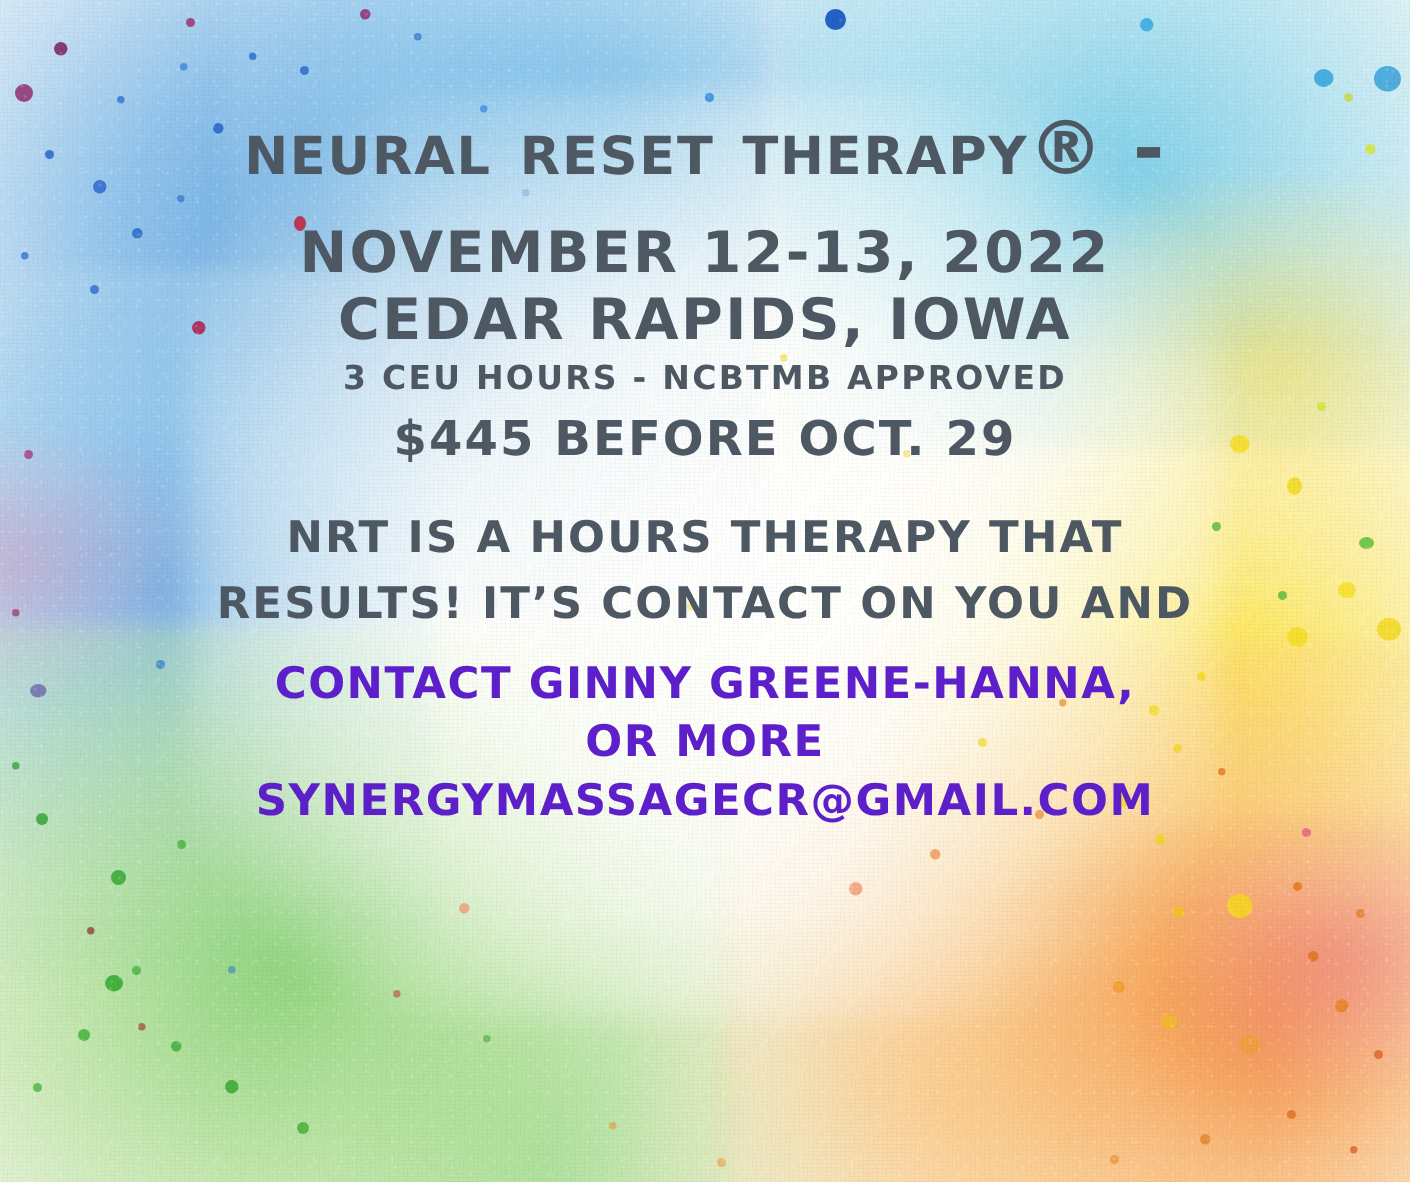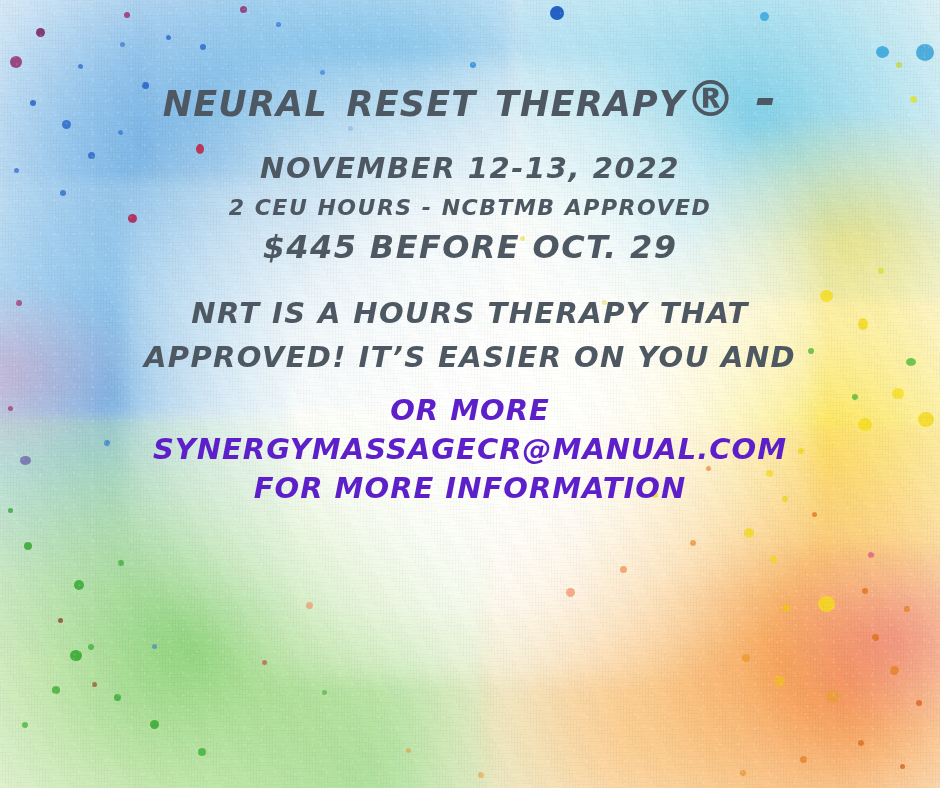--- a/index.html
+++ b/index.html
@@ -8,21 +8,20 @@
     background: #ffffff;
   }
 
   #poster {
     position: relative;
     width: 940px;
     height: 788px;
     overflow: hidden;
     background-color: #f0abfc;
     font-family: "DejaVu Sans", sans-serif;
-    font-style: italic;
   }
 
   
   .wash {
     position: absolute;
     pointer-events: none;
   }
 
   
   .paper-base {
@@ -256,21 +255,21 @@
   .details-block {
     margin-top: 20px;
     text-align: center;
     width: 100%;
     color: #4e5862;
   }
 
   .detail-date,
   .detail-location {
     font-weight: 700;
-    font-size: 29px;
+    font-size: 38px;
     line-height: 45px;
     letter-spacing: 1.6px;
   }
 
   .detail-ceu {
     font-weight: 700;
     font-size: 22px;
     line-height: 34px;
     letter-spacing: 1.5px;
   }
@@ -423,29 +422,30 @@
   <div class="paper-grain"></div>
 
   <div class="content">
 
     <div class="title-block">
       <div class="title-line">Neural Reset Therapy® -</div>
     </div>
 
     <div class="details-block">
       <div class="detail-date">NOVEMBER 12-13, 2022</div>
-      <div class="detail-ceu">2 CEU HOURS - NCBTMB APPROVED</div>
+      <div class="detail-location">CEDAR RAPIDS, IOWA</div>
+      <div class="detail-ceu">3 CEU HOURS - NCBTMB APPROVED</div>
       <div class="detail-price">$445 BEFORE OCT. 29</div>
     </div>
 
     <div class="description-block">
       <div>NRT IS A HOURS THERAPY THAT</div>
-      <div>APPROVED! IT’S EASIER ON YOU AND</div>
+      <div>RESULTS! IT’S CONTACT ON YOU AND</div>
     </div>
 
     <div class="contact-block">
+      <div class="contact-line">CONTACT GINNY GREENE-HANNA,</div>
       <div class="contact-line">OR MORE</div>
-      <div class="contact-line">SYNERGYMASSAGECR@MANUAL.COM</div>
-      <div class="contact-line">FOR MORE INFORMATION</div>
+      <div class="contact-line">SYNERGYMASSAGECR@GMAIL.COM</div>
     </div>
 
   </div>
 </div>
 
 </body></html>

